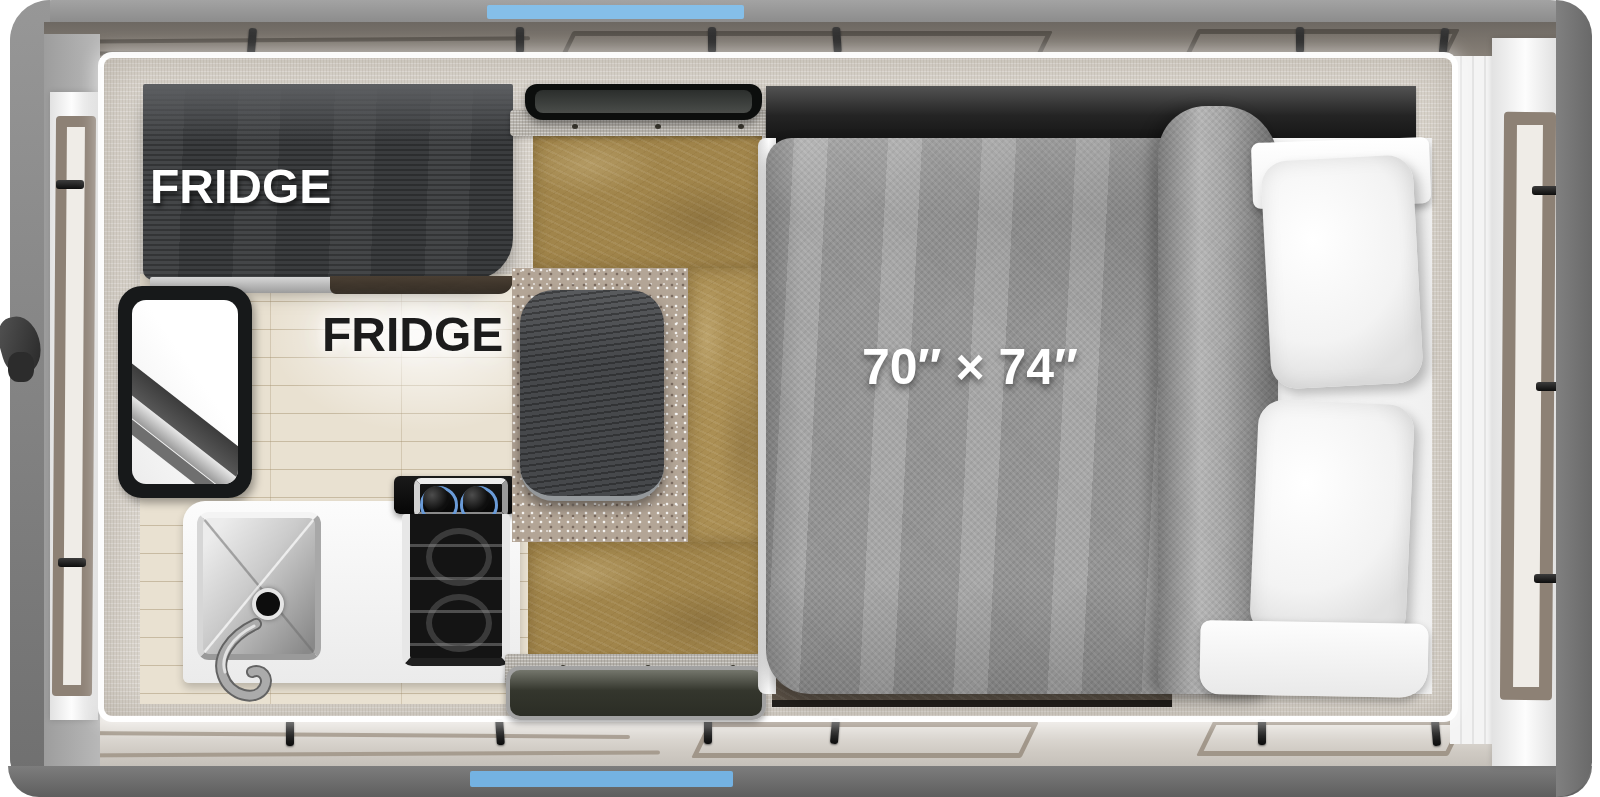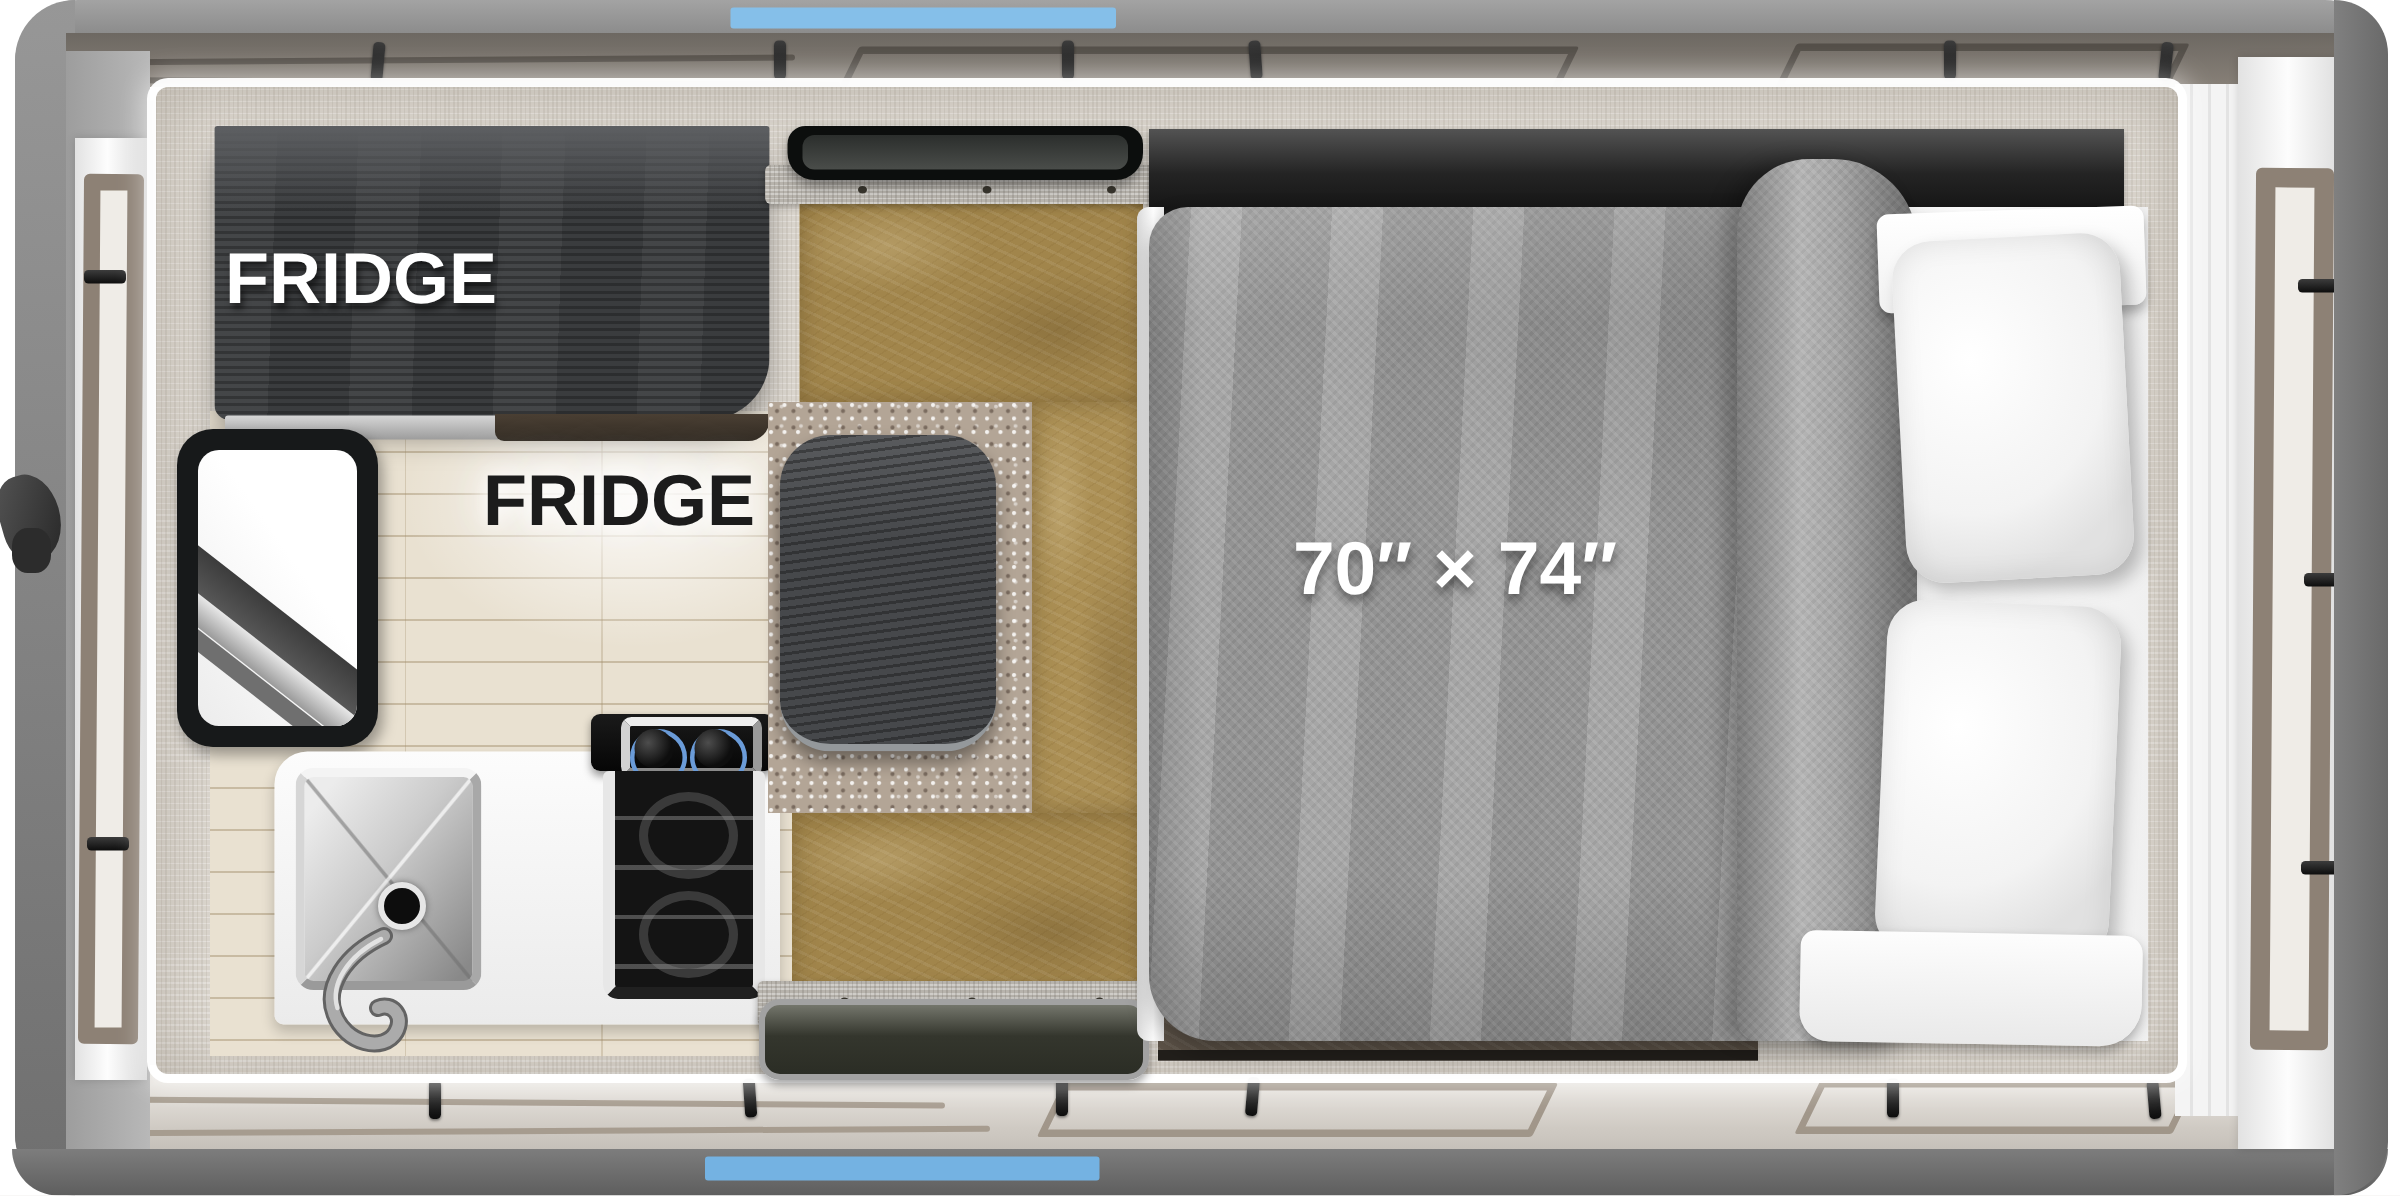--- a/index.html
+++ b/index.html
@@ -153,21 +153,21 @@
   .sheet-fold{left:1252px;top:140px;width:178px;height:66px;border-radius:8px;transform:rotate(-2deg);
         background:linear-gradient(180deg,#fff,#f1f1f1);box-shadow:0 5px 7px rgba(0,0,0,.28);}
   .sheet-drape{left:1200px;top:622px;width:228px;height:74px;border-radius:10px 12px 28px 20px;transform:rotate(1deg);
         background:linear-gradient(180deg,#fdfdfd,#e9e9e9);box-shadow:0 4px 8px rgba(0,0,0,.3);}
 
   
   .lbl{font-weight:700;white-space:nowrap;line-height:1;}
   .lbl-storage{left:150px;top:163px;font-size:48px;color:#fff;letter-spacing:0;text-shadow:2px 4px 5px rgba(0,0,0,.55);}
   .lbl-fridge{left:322px;top:311px;font-size:48px;color:#1c1c1c;
         text-shadow:0 0 12px rgba(255,255,255,.95),0 0 26px rgba(255,255,255,.85),0 0 40px rgba(255,255,255,.7);}
-  .lbl-bed{left:790px;top:349px;width:360px;text-align:center;font-size:50px;font-weight:700;color:#fff;
+  .lbl-bed{left:790px;top:337px;width:360px;text-align:center;font-size:50px;font-weight:700;color:#fff;
         line-height:60px;text-shadow:0 4px 7px rgba(0,0,0,.5);}
 </style>
 </head>
 <body>
 
 <div class="stage">
 
   <div class="abs shell"></div>
   <div class="abs left-wall"></div>
   <div class="abs door-handle"></div>

